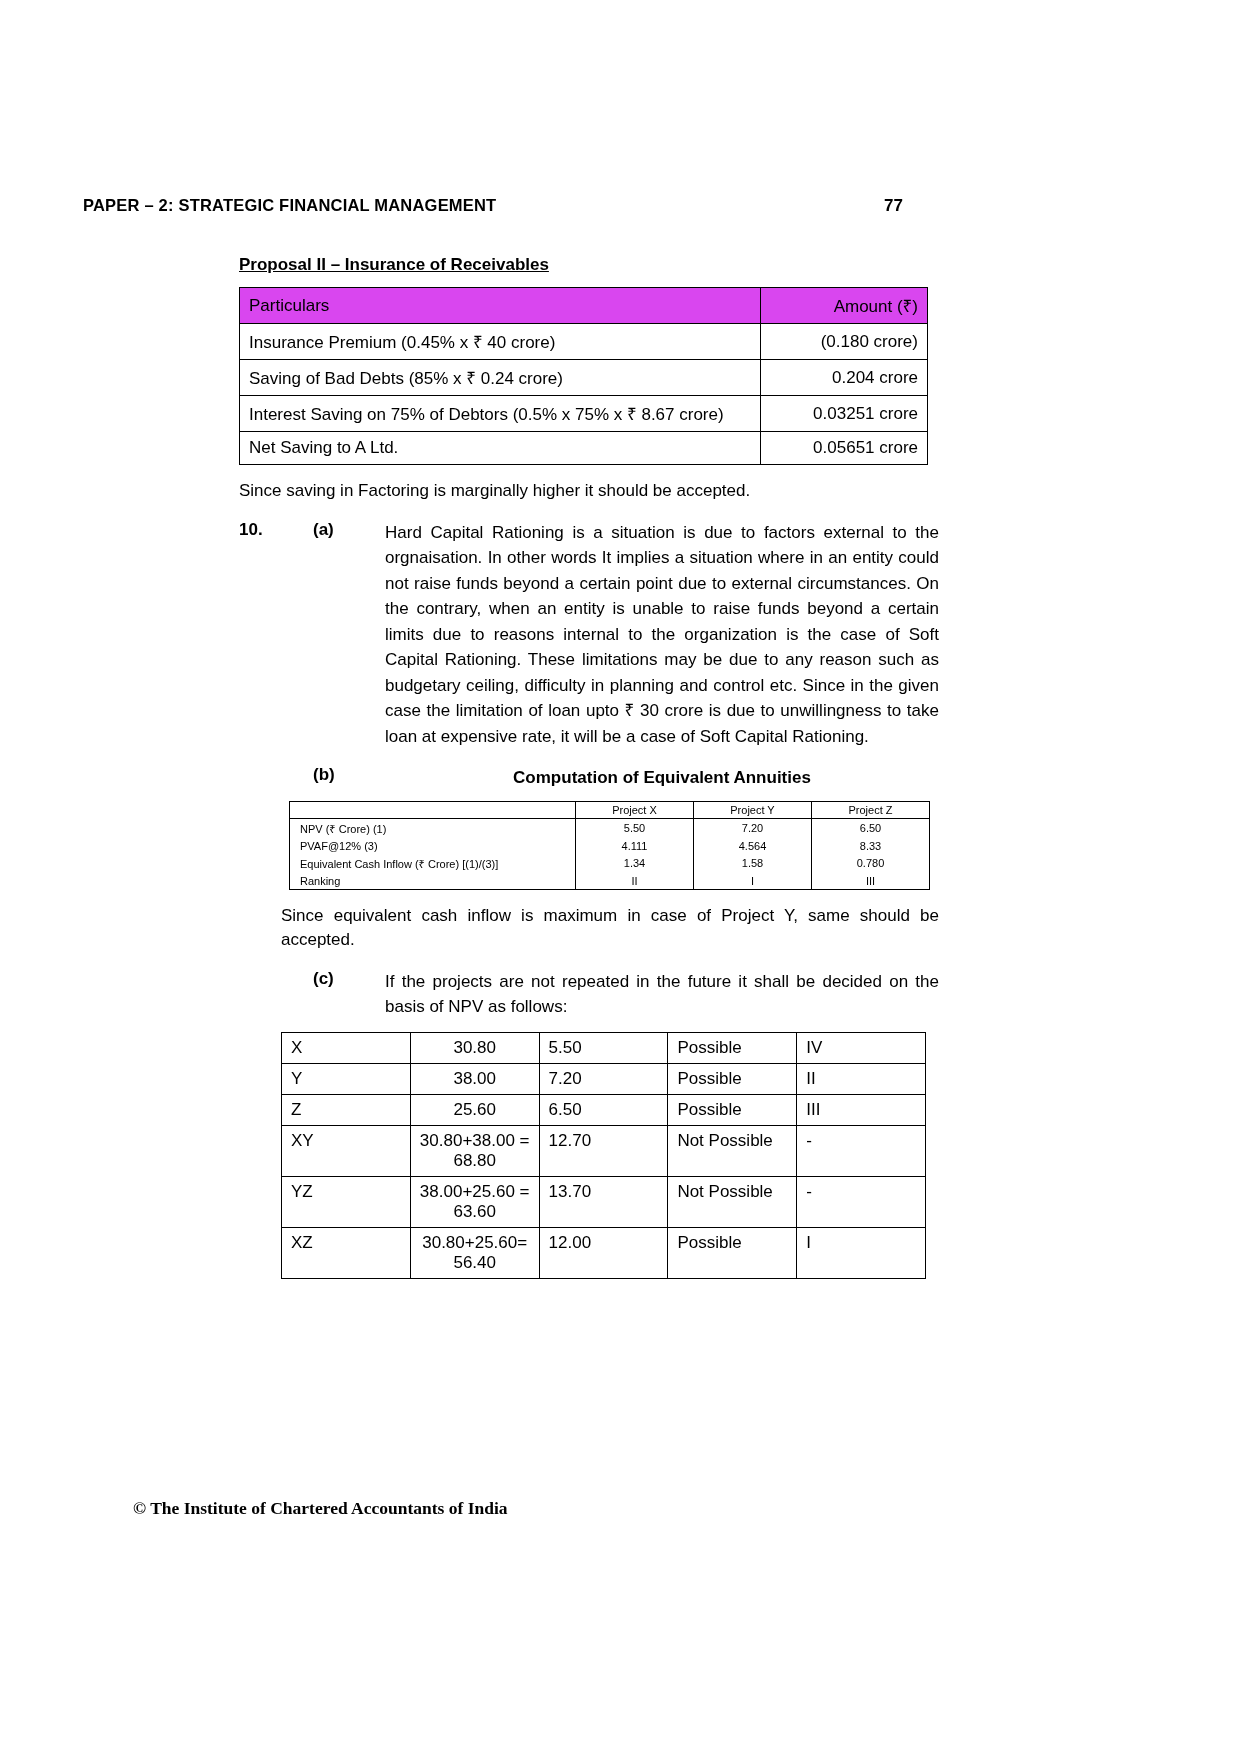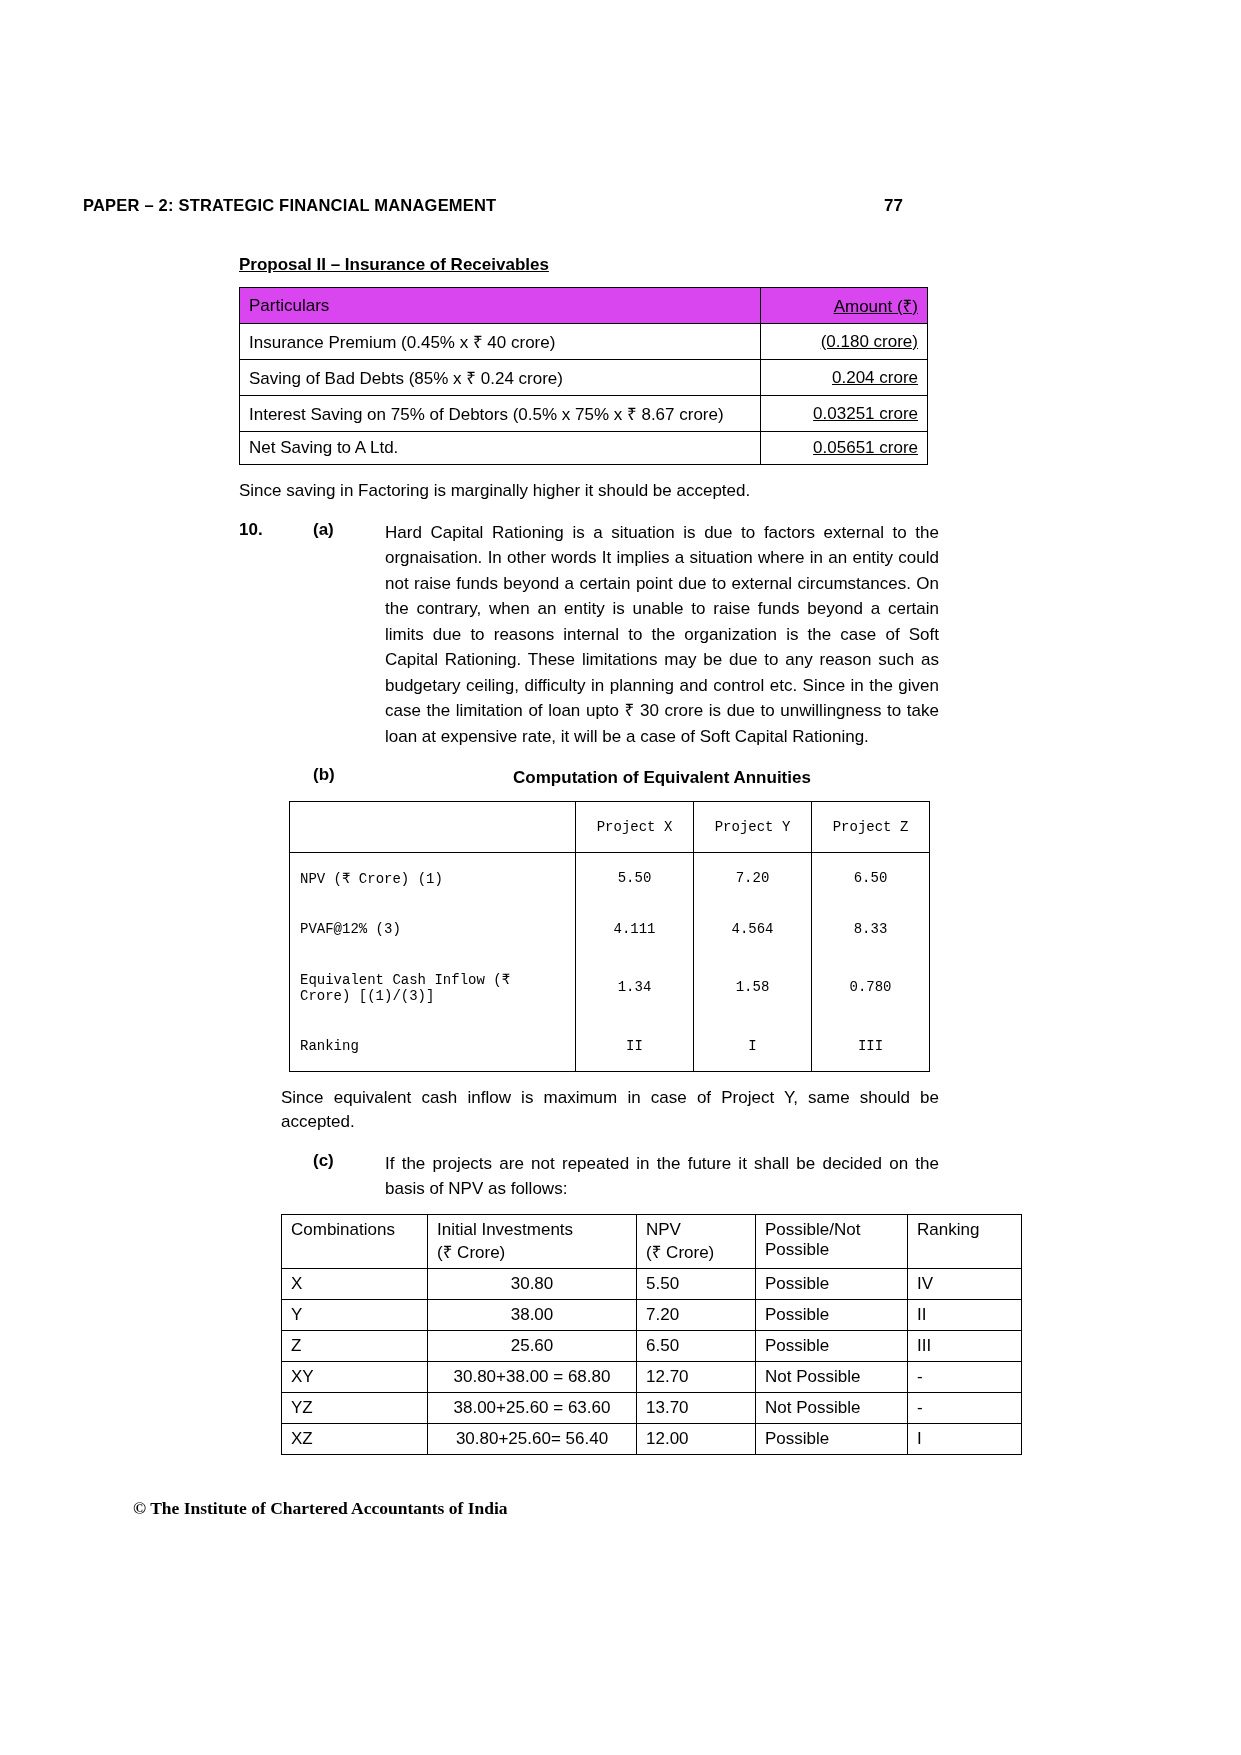--- a/index.html
+++ b/index.html
@@ -69,21 +69,21 @@
   .tbl1 td, .tbl1 th {
     border: 1.4px solid #000;
     padding: 6px 9px;
     vertical-align: middle;
     font-weight: normal;
     text-align: left;
   }
   .tbl1 thead td {
     background: #d946ef;
   }
-  .tbl1 .right { text-align: right; text-decoration: underline; }
+  .tbl1 .right { text-align: right; }
   .tbl1 .amtcol { width: 148px; }
 
   .para {
     font-size: 17px;
     line-height: 1.45;
     margin: 14px 0 0 0;
     text-align: justify;
   }
 
   
@@ -121,24 +121,23 @@
   }
 
   
   .tbl2 {
     width: 641px;
     margin: 10px 0 0 50px;
     table-layout: fixed;
   }
   .tbl2 td {
     border: 1.4px solid #000;
-    padding: 17px 10px;
-    font-size: 14px;
+    padding: 2px 10px;
+    font-size: 11px;
     vertical-align: middle;
-    font-family: Liberation Mono, monospace;
   }
   .tbl2 .lbl { text-align: left; }
   .tbl2 .val { text-align: center; width: 97px; }
   .tbl2 .hdr { text-align: center; }
 
   
   .tbl2-body td.lbl { border-top: none; border-bottom: none; }
   .tbl2-body td.val { border-top: none; border-bottom: none; }
   .tbl2 tr:first-child td { border-bottom: 1.4px solid #000; }
   .tbl2 tr:last-child td { border-bottom: 1.4px solid #000; }
@@ -271,40 +270,20 @@
 
     <div class="item">
       <div class="item-num"></div>
       <div class="item-sub">(c)</div>
       <div class="item-body">If the projects are not repeated in the future it shall be decided on the basis of NPV as follows:</div>
     </div>
 
     <table class="tbl3">
       <tbody>
         <tr>
-          <td class="c-comb hdrcell">
-            <span class="tbl3-sub">Combinations</span>
-          </td>
-          <td class="c-init hdrcell">
-            <span class="tbl3-sub">Initial Investments</span>
-            <span class="tbl3-sub">(₹ Crore)</span>
-          </td>
-          <td class="c-npv hdrcell">
-            <span class="tbl3-sub">NPV</span>
-            <span class="tbl3-sub">(₹ Crore)</span>
-          </td>
-          <td class="c-pos hdrcell">
-            <span class="tbl3-sub">Possible/Not</span>
-            <span class="tbl3-sub">Possible</span>
-          </td>
-          <td class="c-rank hdrcell">
-            <span class="tbl3-sub">Ranking</span>
-          </td>
-        </tr>
-        <tr>
           <td>X</td>
           <td class="num">30.80</td>
           <td>5.50</td>
           <td>Possible</td>
           <td>IV</td>
         </tr>
         <tr>
           <td>Y</td>
           <td class="num">38.00</td>
           <td>7.20</td>

